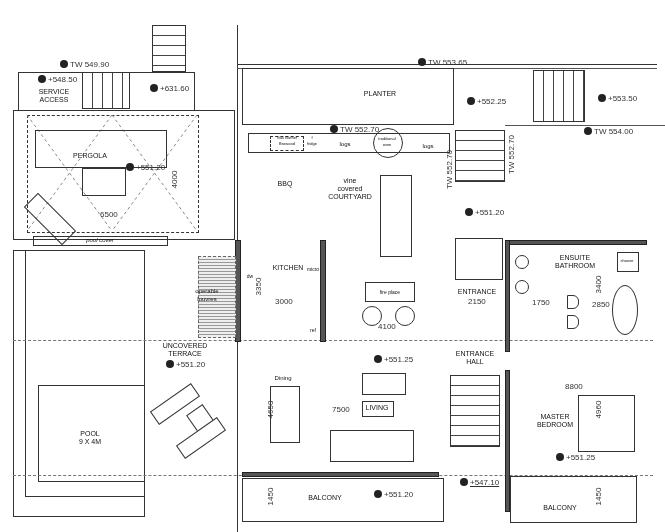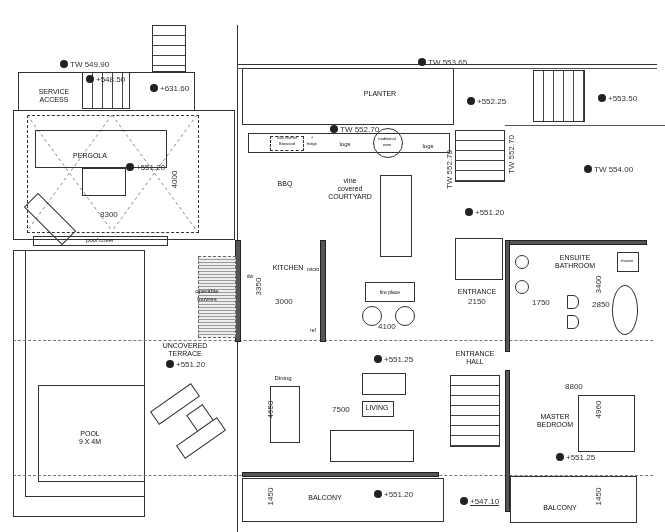--- a/index.html
+++ b/index.html
@@ -27,37 +27,37 @@
 <div class="line" style="left:237px;top:25px;width:1px;height:507px;"></div>
 <div class="line" style="left:237px;top:64px;width:420px;height:1px;"></div>
 <div class="line thin" style="left:237px;top:68px;width:420px;height:1px;"></div>
 
 <div class="stairs" style="left:152px;top:25px;width:32px;height:45px;"></div>
 <div class="box" style="left:18px;top:72px;width:175px;height:37px;"></div>
 <div class="stairsh" style="left:82px;top:72px;width:46px;height:35px;"></div>
 <div class="lbl" style="left:34px;top:88px;width:40px;">SERVICE
 ACCESS</div>
 <div class="lvl" style="left:60px;top:60px;"><span class="mk"></span><span>TW 549.90</span></div>
-<div class="lvl" style="left:38px;top:75px;margin-left:48px;"><span class="mk"></span><span>+548.50</span></div>
+<div class="lvl" style="left:38px;top:75px;"><span class="mk"></span><span>+548.50</span></div>
 <div class="lvl" style="left:150px;top:84px;"><span class="mk"></span><span>+631.60</span></div>
 
 <div class="box" style="left:13px;top:110px;width:220px;height:128px;"></div>
 <div class="box" style="left:27px;top:115px;width:170px;height:116px;border-style:dashed;"></div>
 <svg class="abs" style="left:27px;top:115px;" width="170" height="116">
   <line x1="0" y1="0" x2="85" y2="116" stroke="#888" stroke-dasharray="3,3"></line>
   <line x1="85" y1="0" x2="0" y2="116" stroke="#888" stroke-dasharray="3,3"></line>
   <line x1="85" y1="0" x2="170" y2="116" stroke="#888" stroke-dasharray="3,3"></line>
   <line x1="170" y1="0" x2="85" y2="116" stroke="#888" stroke-dasharray="3,3"></line>
 </svg>
 <div class="box" style="left:35px;top:130px;width:130px;height:36px;"></div>
 <div class="box" style="left:82px;top:168px;width:42px;height:26px;"></div>
 <div class="box" style="left:40px;top:192px;width:18px;height:52px;transform:rotate(-45deg);"></div>
 <div class="lbl" style="left:70px;top:152px;width:40px;">PERGOLA</div>
 <div class="lvl" style="left:126px;top:163px;"><span class="mk"></span><span>+551.20</span></div>
-<div class="dim" style="left:100px;top:210px;">8300</div>
+<div class="dim" style="left:100px;top:210px;">6500</div>
 <div class="dim" style="left:166px;top:175px;transform:rotate(-90deg);">4000</div>
 <div class="box" style="left:33px;top:236px;width:133px;height:8px;"></div>
 <div class="lbl sm" style="left:60px;top:236px;width:80px;font-style:italic;">pool cover</div>
 
 <div class="box" style="left:13px;top:250px;width:130px;height:265px;"></div>
 <div class="box" style="left:25px;top:250px;width:118px;height:245px;"></div>
 <div class="box" style="left:38px;top:385px;width:105px;height:95px;"></div>
 <div class="lbl" style="left:65px;top:430px;width:50px;">POOL
 9 x 4m</div>
 <div class="lbl" style="left:155px;top:342px;width:60px;">UNCOVERED
@@ -69,21 +69,21 @@
 <div class="dash" style="left:13px;top:340px;width:640px;"></div>
 <div class="dash" style="left:13px;top:475px;width:640px;"></div>
 
 <div class="box" style="left:242px;top:68px;width:210px;height:55px;"></div>
 <div class="lbl" style="left:355px;top:90px;width:50px;">PLANTER</div>
 <div class="lvl" style="left:418px;top:58px;"><span class="mk"></span><span>TW 553.65</span></div>
 <div class="lvl" style="left:467px;top:97px;"><span class="mk"></span><span>+552.25</span></div>
 <div class="stairsh" style="left:533px;top:70px;width:50px;height:50px;"></div>
 <div class="lvl" style="left:590px;top:94px;padding-left:8px;"><span class="mk"></span><span>+553.50</span></div>
 <div class="line thin" style="left:505px;top:125px;width:160px;height:1px;"></div>
-<div class="lvl" style="left:584px;top:127px;margin-top:38px;"><span class="mk"></span><span>TW 554.00</span></div>
+<div class="lvl" style="left:584px;top:127px;"><span class="mk"></span><span>TW 554.00</span></div>
 <div class="stairs" style="left:455px;top:130px;width:48px;height:50px;"></div>
 <div class="lvl" style="left:430px;top:165px;transform:rotate(-90deg);"><span>TW 552.70</span></div>
 <div class="lvl" style="left:492px;top:150px;transform:rotate(-90deg);"><span>TW 552.70</span></div>
 
 <div class="box" style="left:248px;top:133px;width:200px;height:18px;"></div>
 <div class="box" style="left:270px;top:136px;width:32px;height:13px;border-style:dashed;"></div>
 <div class="lbl sm" style="left:270px;top:135px;width:34px;font-size:4px;line-height:6px;">Gas Burner
 Browood</div>
 <div class="lbl sm" style="left:305px;top:135px;width:14px;font-size:4px;line-height:6px;">f
 fridge</div>
@@ -161,13 +161,13 @@
 <div class="lbl" style="left:535px;top:413px;width:40px;">MASTER
 BEDROOM</div>
 <div class="box" style="left:578px;top:395px;width:55px;height:55px;"></div>
 <div class="dim" style="left:565px;top:382px;">8800</div>
 <div class="dim" style="left:590px;top:405px;transform:rotate(-90deg);">4960</div>
 <div class="lvl" style="left:556px;top:453px;"><span class="mk"></span><span>+551.25</span></div>
 
 <div class="box" style="left:510px;top:476px;width:125px;height:45px;"></div>
 <div class="lbl" style="left:540px;top:504px;width:40px;">BALCONY</div>
 <div class="dim" style="left:590px;top:492px;transform:rotate(-90deg);">1450</div>
-<div class="lvl" style="left:460px;top:497px;text-decoration:underline;"><span class="mk"></span><span>+547.10</span></div>
+<div class="lvl" style="left:460px;top:478px;text-decoration:underline;"><span class="mk"></span><span>+547.10</span></div>
 
 </body></html>

